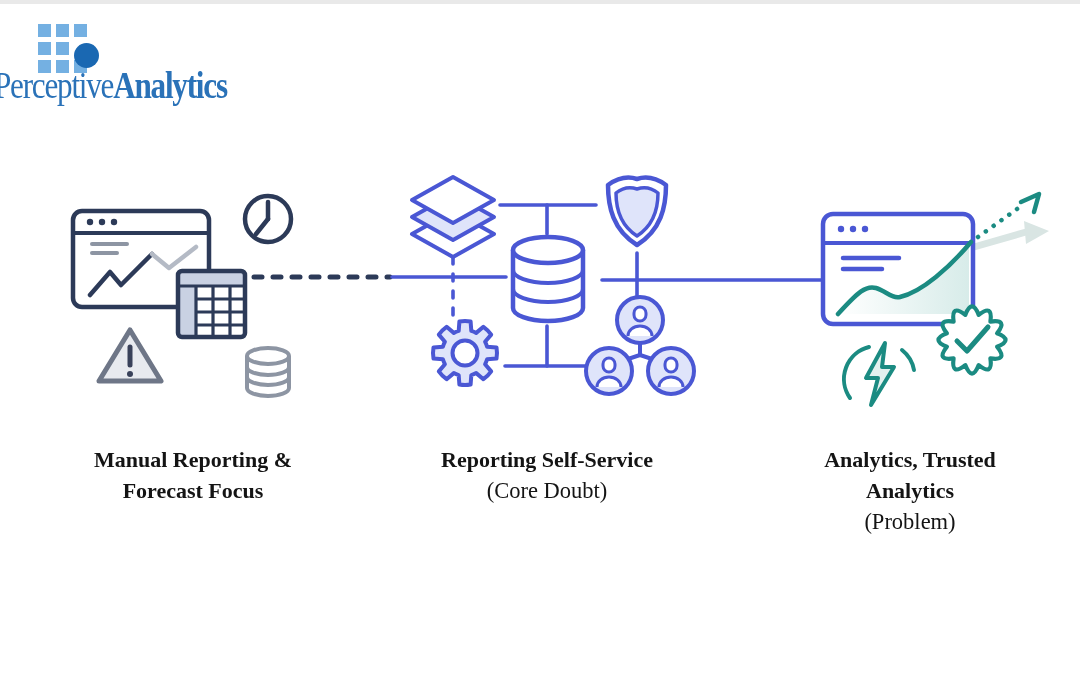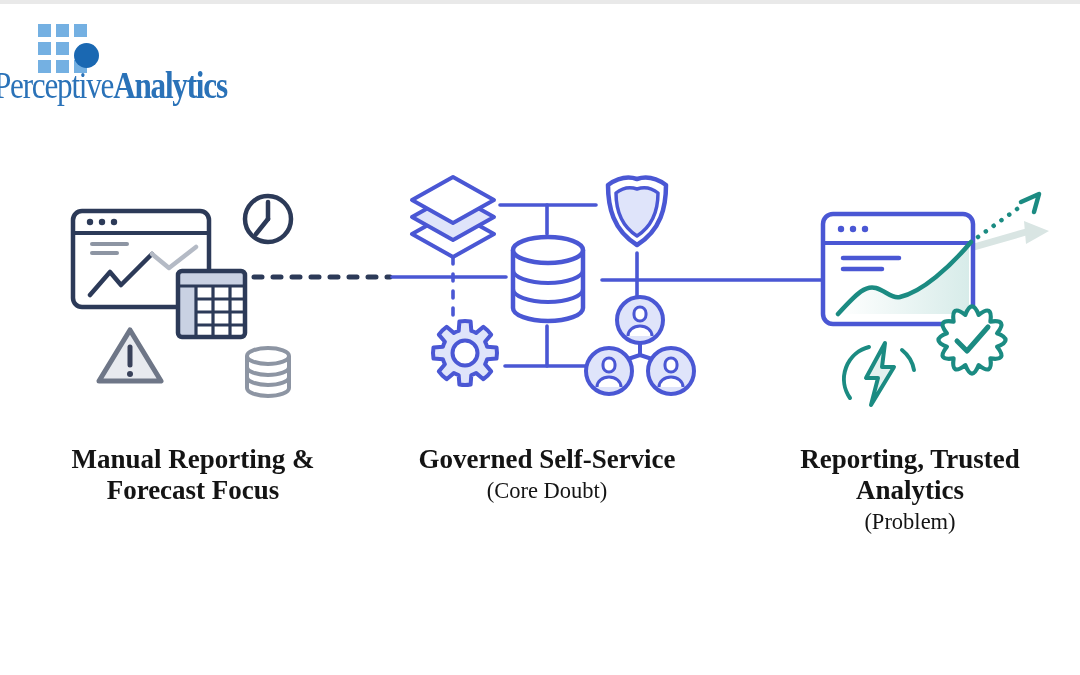--- a/index.html
+++ b/index.html
@@ -23,21 +23,21 @@
     transform:scaleX(.82);transform-origin:left center;
   }
   .logo-text .bold{font-weight:700;}
   
   .diagram{position:absolute;left:0;top:0;width:1080px;height:675px;}
   
   .stage-label{
     position:absolute;top:440px;width:320px;
     text-align:center;color:#141414;
   }
-  .stage-label .t{font-weight:700;font-size:27px;line-height:31px;}
+  .stage-label .t{font-weight:700;font-size:22px;line-height:31px;}
   .stage-label .s{font-weight:400;font-size:22.5px;line-height:31px;}
   .lbl-1{left:33px;}
   .lbl-2{left:387px;}
   .lbl-3{left:750px;}
 </style>
 </head>
 <body>
 
 <div class="canvas">
 
@@ -208,23 +208,23 @@
       <path d="M902 346 A33 33 0 0 1 914 366" fill="none" stroke="#1b8b82" stroke-width="4" stroke-linecap="round"></path>
     </g>
   </svg>
 
   <div class="stage-label lbl-1">
     <div class="t">Manual Reporting &amp;</div>
     <div class="t">Forecast Focus</div>
   </div>
 
   <div class="stage-label lbl-2">
-    <div class="t">Governed Self-Service</div>
+    <div class="t">Reporting Self-Service</div>
     <div class="s">(Core Doubt)</div>
   </div>
 
   <div class="stage-label lbl-3">
-    <div class="t">Reporting, Trusted</div>
+    <div class="t">Analytics, Trusted</div>
     <div class="t">Analytics</div>
     <div class="s">(Problem)</div>
   </div>
 
 </div>
 
 </body></html>

